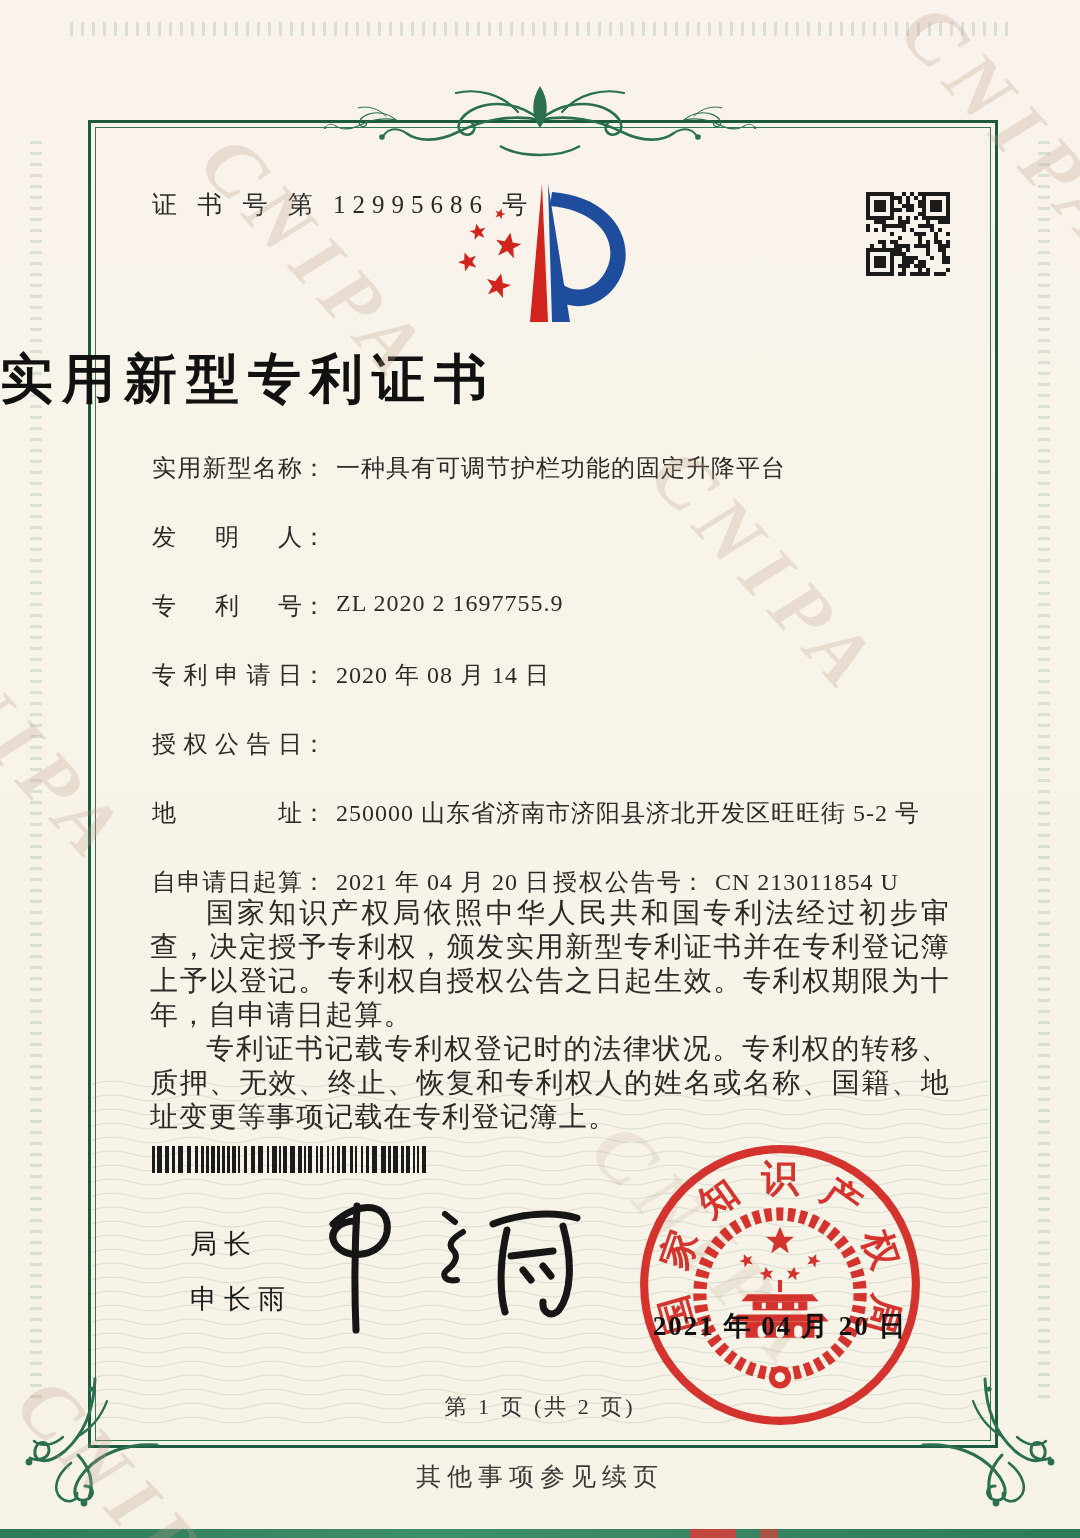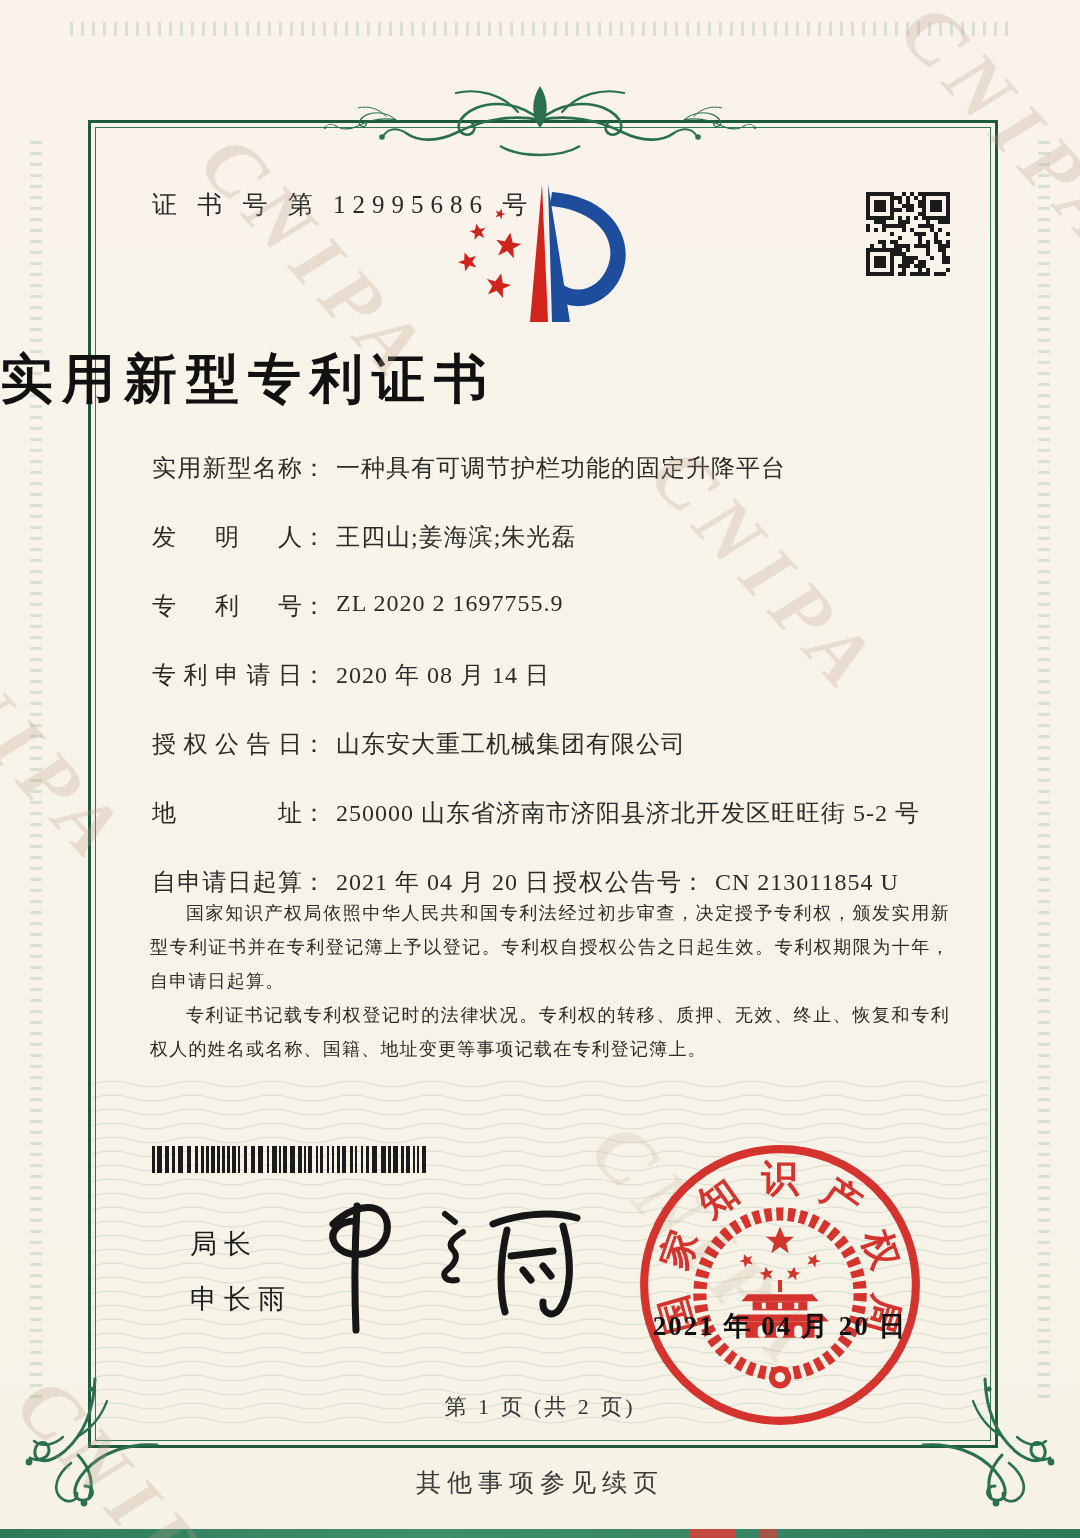--- a/index.html
+++ b/index.html
@@ -38,41 +38,41 @@
 
   .fields{position:absolute;left:152px;top:452px;width:800px;font-size:24px;color:#2b2b28;}
   .row{display:flex;margin-bottom:37px;align-items:flex-start;}
   .lab{display:inline-block;width:150px;text-align:justify;text-align-last:justify;flex:none;}
   .colon{flex:none;}
   .val{margin-left:10px;letter-spacing:1px;}
   .grant-row{position:relative;}
   .grant-second{position:absolute;left:401px;top:0;display:flex;align-items:baseline;}
   .grant-second .lab{width:128px;}
 
-  .paras{position:absolute;left:150px;top:896px;width:800px;font-size:18px;line-height:34px;
+  .paras{position:absolute;left:150px;top:896px;width:800px;font-size:28px;line-height:34px;
          letter-spacing:1.2px;color:#2b2b28;text-align:justify;}
   .paras p{margin:0;text-indent:2em;}
 
   .barcode{position:absolute;left:152px;top:1146px;width:280px;height:27px;display:flex;align-items:stretch;}
   .barcode div{height:100%;}
 
   .officer{position:absolute;left:152px;top:1226px;font-family:"Liberation Sans","DejaVu Sans",sans-serif;
            font-size:27px;letter-spacing:7px;color:#1c1c1c;}
   .officer div{margin-bottom:19px;margin-left:38px;}
   .signature{position:absolute;left:295px;top:1180px;}
 
   .seal{position:absolute;left:635px;top:1140px;z-index:2;}
   .seal-text-g text{font-family:"Liberation Serif","DejaVu Serif",serif;font-size:37px;font-weight:bold;fill:#d2231f;}
   .seal-date{position:absolute;left:645px;top:1308px;width:270px;text-align:center;z-index:3;
              font-size:27px;font-weight:bold;letter-spacing:2px;color:#101010;}
 
   .page-num{position:absolute;left:0;top:1392px;width:100%;text-align:center;font-size:22px;
             letter-spacing:3px;color:#333;}
   .footer-note{position:absolute;left:0;top:1460px;width:100%;text-align:center;font-size:25px;
-            letter-spacing:6px;color:#3a3a38;margin-top:6px;}
+            letter-spacing:6px;color:#3a3a38;}
   .waves{position:absolute;left:92px;top:1078px;z-index:0;}
 </style>
 </head>
 <body>
 
 <div class="page">
 
   <div class="edge-band edge-top"></div>
   <div class="edge-band edge-left"></div>
   <div class="edge-band edge-right"></div>
@@ -412,36 +412,34 @@
 
   <div class="fields">
     <div class="row">
       <span class="lab">实用新型名称</span>
         <span class="colon">：</span>
       <span class="val">一种具有可调节护栏功能的固定升降平台</span>
     </div>
     <div class="row">
       <span class="lab">发明人</span>
         <span class="colon">：</span>
-      <span class="val">王四山;姜海滨;朱光磊</span>
     </div>
     <div class="row">
       <span class="lab">专利号</span>
         <span class="colon">：</span>
       <span class="val">ZL 2020 2 1697755.9</span>
     </div>
     <div class="row">
       <span class="lab">专利申请日</span>
         <span class="colon">：</span>
       <span class="val">2020 年 08 月 14 日</span>
     </div>
     <div class="row">
       <span class="lab">授权公告日</span>
         <span class="colon">：</span>
-      <span class="val">山东安大重工机械集团有限公司</span>
     </div>
     <div class="row">
       <span class="lab">地址</span>
         <span class="colon">：</span>
       <span class="val">250000  山东省济南市济阳县济北开发区旺旺街 5-2 号</span>
     </div>
     <div class="row grant-row">
       <span class="lab">自申请日起算</span>
         <span class="colon">：</span>
       <span class="val">2021 年 04 月 20 日</span>

